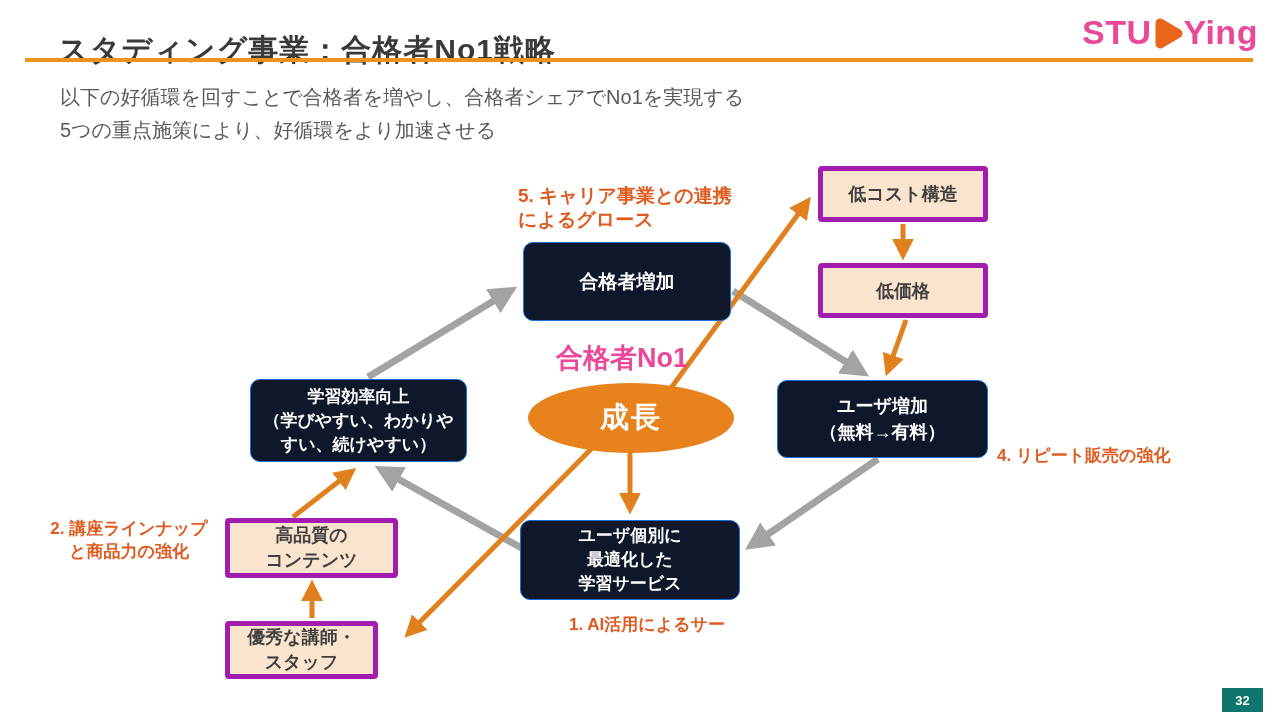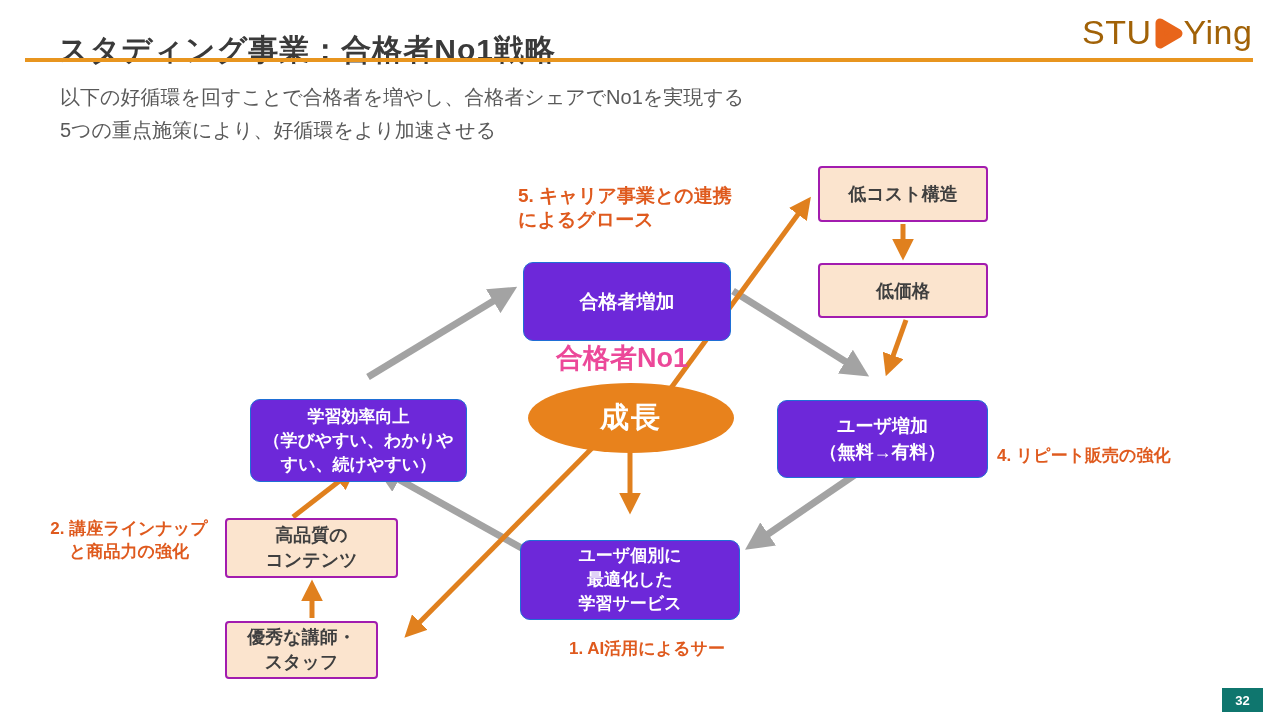--- a/index.html
+++ b/index.html
@@ -4,51 +4,51 @@
 <style>
   html,body{margin:0;padding:0;background:#fff;}
   .slide{
     position:relative;width:1280px;height:720px;background:#ffffff;overflow:hidden;
     font-family:"Liberation Sans","DejaVu Sans",sans-serif;
   }
   .abs{position:absolute;}
   
   .title{left:58px;top:14px;font-size:30px;font-weight:bold;color:#3a3a3a;letter-spacing:1px;margin-top:16px;}
   .rule{left:25px;top:58px;width:1228px;height:4px;background:#e8951f;}
-  .logo{left:1082px;top:12px;font-size:34px;font-weight:normal;color:#a16207;display:flex;align-items:center;letter-spacing:0.5px;}
+  .logo{left:1082px;top:12px;font-size:34px;font-weight:bold;color:#ec4899;display:flex;align-items:center;letter-spacing:0.5px;}
   .logo svg{margin:2px -1px 0 -1px;display:block;}
   .intro{left:60px;top:84px;font-size:20px;color:#595959;}
   .intro2{top:117px;}
   
   .arrows{left:0;top:0;z-index:1;}
   
   .node{z-index:2;display:flex;flex-direction:column;align-items:center;justify-content:center;
         text-align:center;font-weight:bold;box-sizing:border-box;}
-  .blue{background:#6d28d9;color:#ffffff;border-radius:10px;border:1px solid #1f6fd6;margin-top:20px;}
-  .peach{background:#fbe4ce;color:#3f3f3f;border-radius:4px;border:2px solid #a21caf;}
+  .blue{background:#0f172a;color:#ffffff;border-radius:10px;border:1px solid #1f6fd6;}
+  .peach{background:#fbe4ce;color:#3f3f3f;border-radius:4px;border:5px solid #a21caf;}
   .b-pass{left:523px;top:242px;width:208px;height:79px;font-size:19px;}
   .b-eff{left:250px;top:379px;width:217px;height:83px;font-size:17px;line-height:24px;}
   .b-user{left:777px;top:380px;width:211px;height:78px;font-size:18px;line-height:26px;}
   .b-pers{left:520px;top:520px;width:220px;height:80px;font-size:17px;line-height:24px;}
   .p-cost{left:818px;top:166px;width:170px;height:56px;font-size:18px;}
   .p-price{left:818px;top:263px;width:170px;height:55px;font-size:18px;}
   .p-cont{left:225px;top:518px;width:173px;height:60px;font-size:18px;line-height:25px;}
   .p-staff{left:225px;top:621px;width:153px;height:58px;font-size:18px;line-height:25px;}
   
   .ellipse{left:528px;top:383px;width:206px;height:70px;background:#e8821c;border-radius:50%;
            z-index:2;display:flex;align-items:center;justify-content:center;
            color:#fff;font-size:29px;font-weight:bold;letter-spacing:2px;text-align:center;}
   .caption{left:556px;top:340px;font-size:27px;font-weight:bold;color:#ec4899;z-index:3;}
   
   .ann{z-index:3;font-weight:bold;color:#df5a1e;}
   .a5{left:518px;top:184px;width:240px;font-size:19px;line-height:24px;}
   .a3{left:997px;top:362px;width:250px;font-size:17px;line-height:23px;}
   .a4{left:997px;top:444px;width:250px;font-size:17px;}
   .a2{left:36px;top:517px;width:186px;font-size:17px;line-height:23px;text-align:center;}
-  .a1{left:548px;top:614px;width:198px;font-size:17px;line-height:22px;text-align:center;margin-top:24px;}
+  .a1{left:548px;top:614px;width:198px;font-size:17px;line-height:22px;text-align:center;}
   .note{left:642px;top:466px;font-size:19px;font-weight:bold;color:#7f7f7f;z-index:3;}
   
   .pagenum{left:1222px;top:688px;width:41px;height:24px;background:#0f766e;color:#fff;
            font-size:13px;font-weight:bold;display:flex;align-items:center;justify-content:center;z-index:4;}
 </style>
 </head>
 <body>
 
 <div class="slide">
 

